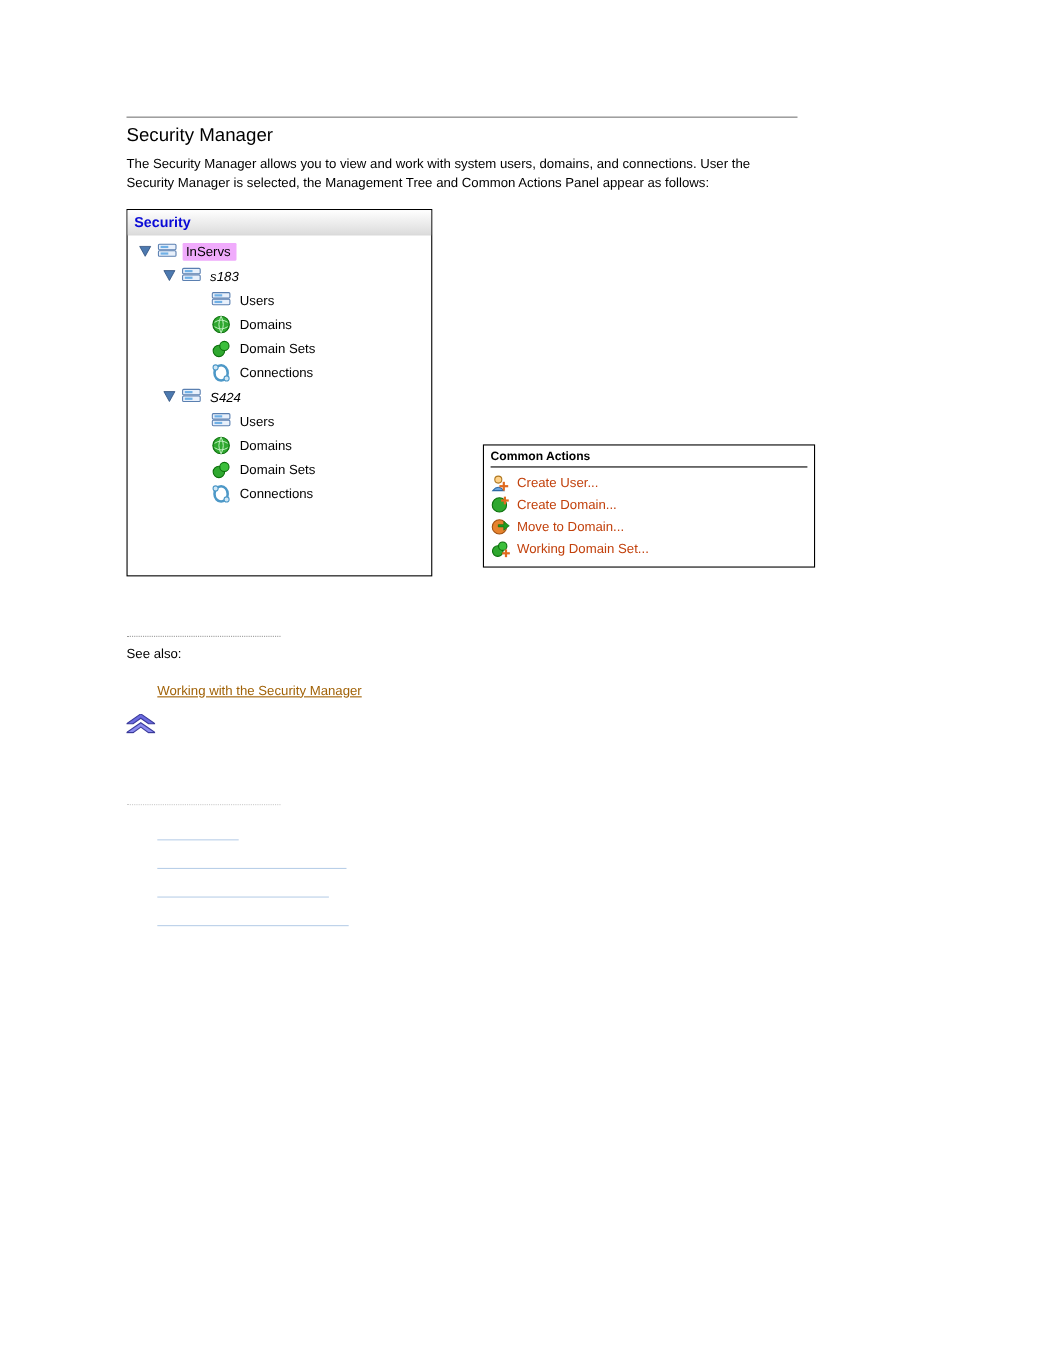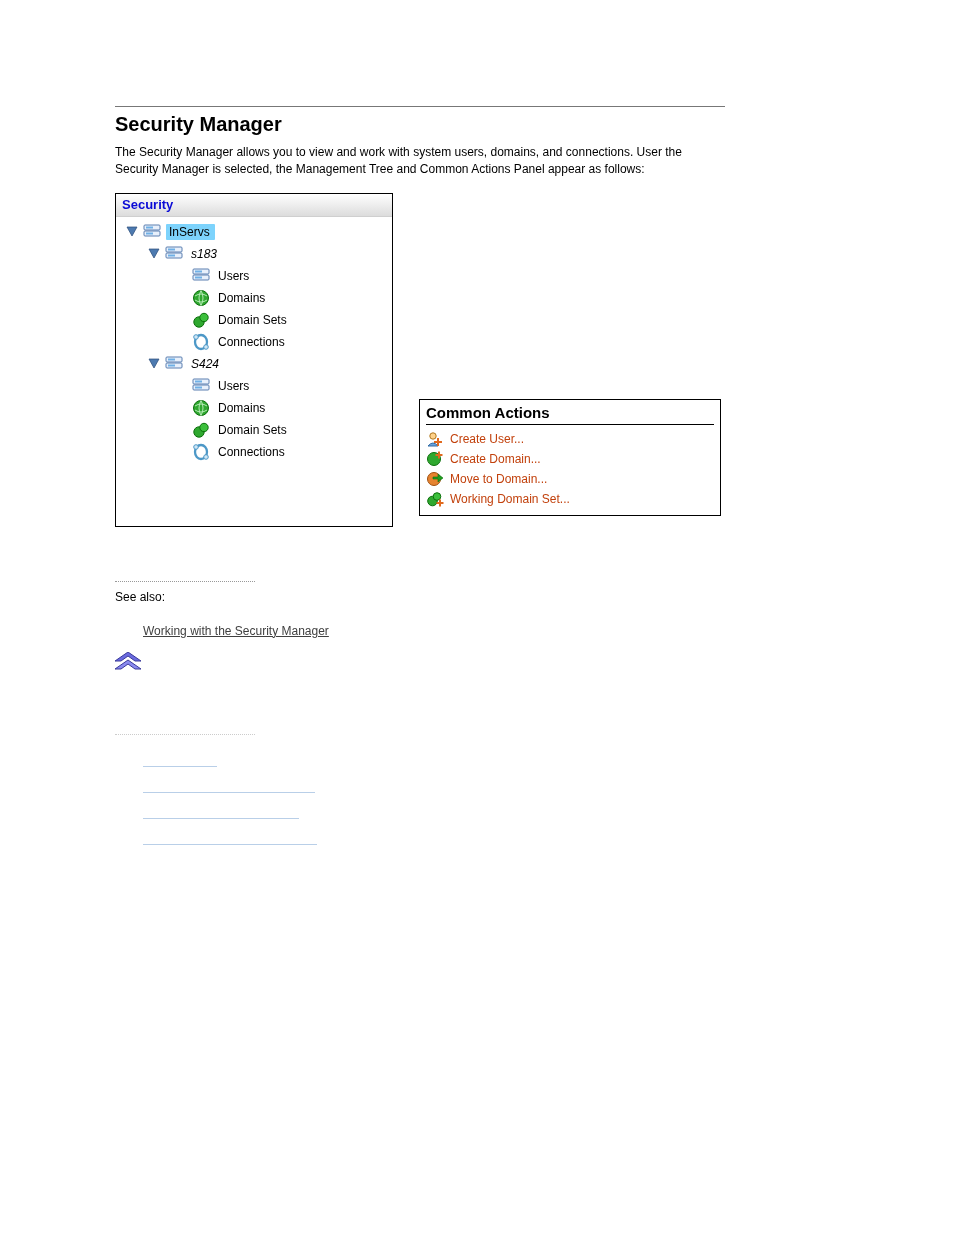--- a/index.html
+++ b/index.html
@@ -14,33 +14,33 @@
   .page {
     margin: 106px 0 0 115px;
     width: 720px;
   }
   .top-rule {
     border-top: 1px solid #777;
     width: 610px;
     height: 0;
   }
   h1.title {
-    font-size: 20px;
-    font-weight: bold;
+    font-size: 17px;
+    font-weight: normal;
     margin: 6px 0 8px 0;
   }
   p.intro {
     margin: 0 0 14px 0;
     line-height: 1.45;
     width: 600px;
   }
   .panels-row {
     display: flex;
-    align-items: flex-start;
-    gap: 26px;
+    align-items: center;
+    gap: 46px;
   }
 
   
   .tree-panel {
     border: 1.5px solid #000;
     width: 276px;
     height: 332px;
     background: #fff;
   }
   .tree-header {
@@ -70,39 +70,39 @@
   .icon {
     width: 18px; height: 18px; display: inline-flex;
     align-items: center; justify-content: center;
   }
   .icon svg { width: 18px; height: 18px; display: block; }
   .node-label {
     padding: 1px 5px 1px 3px;
     border-radius: 1px;
   }
   .node-selected {
-    background: #7dd3fc;
+    background: #f0abfc;
   }
 
   
   .actions-wrap {
     margin-top: 206px;
   }
   .actions-panel {
     border: 1.5px solid #000;
     width: 288px;
     padding: 4px 6px 6px 6px;
     background: #fff;
   }
   .actions-title {
     font-weight: bold;
     border-bottom: 1px solid #000;
     padding-bottom: 3px;
     margin-bottom: 4px;
-    font-size: 15px;
+    font-size: 11px;
   }
   .action-item {
     display: flex;
     align-items: center;
     gap: 6px;
     height: 20px;
   }
   .action-item a {
     color: #c2410c;
     text-decoration: none;
@@ -114,21 +114,21 @@
     width: 140px;
     margin: 54px 0 8px 0;
   }
   .see-also-label {
     margin: 0 0 20px 0;
   }
   .see-also-link {
     margin-left: 28px;
   }
   .see-also-link a {
-    color: #404040;
+    color: #a16207;
     text-decoration: underline;
   }
   .up-arrow {
     margin: 14px 0 0 0;
   }
   .up-arrow svg { width: 26px; height: 18px; display: block; }
 
   
   .lower-sep {
     border-top: 1px dotted #ccc;

